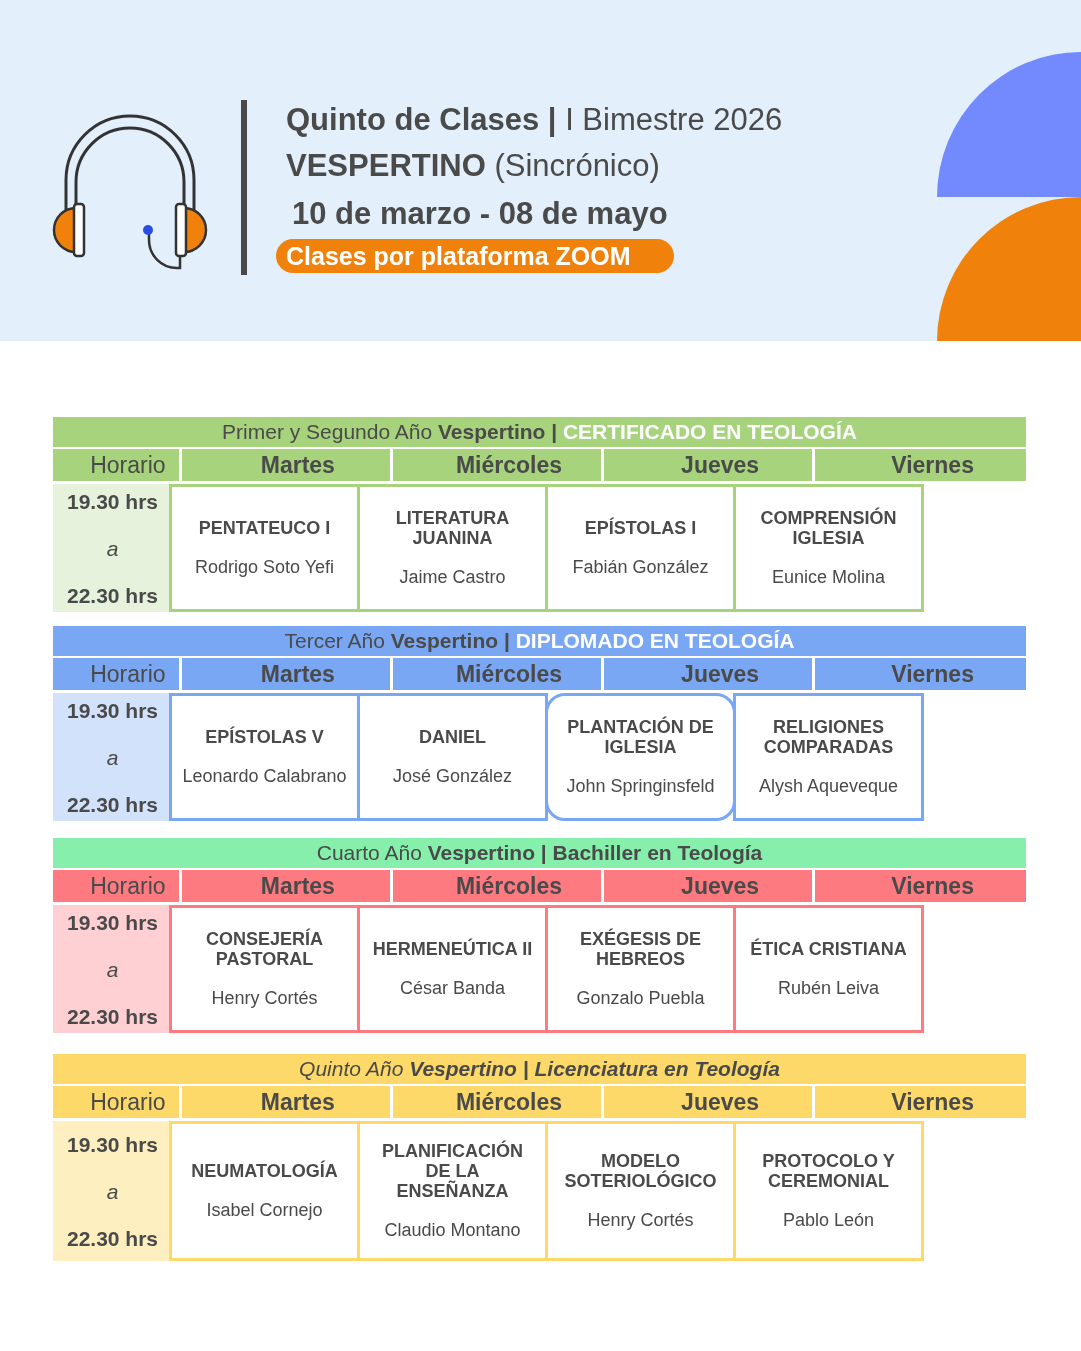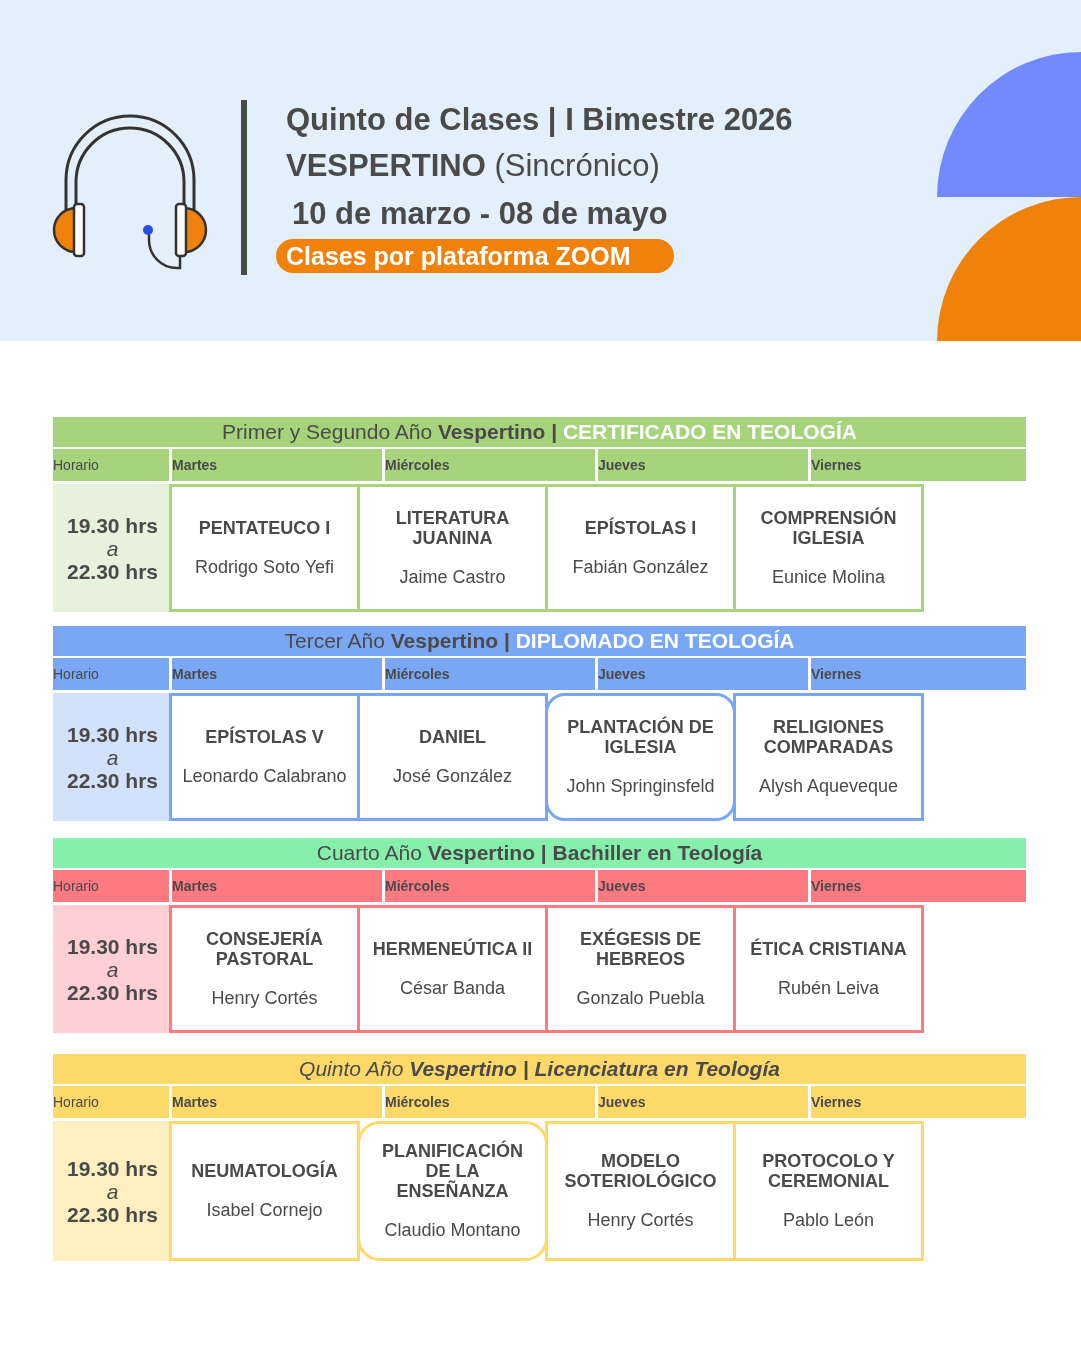--- a/index.html
+++ b/index.html
@@ -5,34 +5,34 @@
   * { box-sizing: border-box; margin: 0; padding: 0; }
   body { width: 1081px; height: 1351px; background: #ffffff; font-family: "Liberation Sans", "DejaVu Sans", sans-serif; color: #4a4a4a; position: relative; overflow: hidden; }
   .hero { position: absolute; left: 0; top: 0; width: 1081px; height: 341px; background: #e3f0fc; overflow: hidden; }
   .shape-blue { position: absolute; left: 937px; top: 52px; width: 144px; height: 145px; background: #7389fe; border-top-left-radius: 144px 145px; }
   .shape-orange { position: absolute; left: 937px; top: 197px; width: 144px; height: 144px; background: #f0820b; border-top-left-radius: 144px 144px; }
   .vbar { position: absolute; left: 241px; top: 100px; width: 6px; height: 175px; background: #4a4a4a; }
   .headphones { position: absolute; left: 40px; top: 100px; width: 180px; height: 180px; }
   .title-block { position: absolute; left: 286px; top: 98px; }
   .t1 { font-size: 31px; color: #4a4a4a; line-height: 44px; white-space: nowrap; }
   .t1 b { font-weight: 700; }
-  .t1 .light { font-weight: 700; margin-top: 24px; }
+  .t1 .light { font-weight: 400; margin-top: 24px; }
   .t2 { font-size: 31px; line-height: 48px; white-space: nowrap; }
   .t3 { font-size: 31px; font-weight: 700; line-height: 48px; padding-left: 6px; white-space: nowrap; }
   .pill { position: absolute; left: 276px; top: 239px; width: 398px; height: 34px; background: #f0820b; border-radius: 17px; color: #fff; font-weight: 700; font-size: 25px; line-height: 34px; padding-left: 10px; white-space: nowrap; }
 
   .sched { position: absolute; left: 53px; width: 973px; }
   .sched .banner { height: 30px; font-size: 21px; line-height: 30px; text-align: center; color: #4a4a4a; white-space: nowrap; }
   .sched .banner b { font-weight: 700; }
   .sched .banner .hl { font-weight: 700; margin-top: 45px; }
   .row-head { display: flex; height: 32px; margin-top: 2px; }
-  .row-head .hc { font-size: 14px; line-height: 32px; border-right: 3px solid #fff; }
+  .row-head .hc { font-size: 23px; line-height: 32px; text-align: center; border-right: 3px solid #fff; margin-left: 24px; }
   .row-head .hc.day { font-weight: 700; }
   .row-body { display: flex; height: 128px; margin-top: 3px; }
-  .time { width: 119px; font-size: 21px; font-weight: 700; text-align: center; display: flex; flex-direction: column; justify-content: center; line-height: 23px; }
+  .time { width: 119px; font-size: 21px; font-weight: 700; text-align: center; display: flex; flex-direction: column; justify-content: center; line-height: 23px; gap: 24px; }
   .time .a { font-weight: 400; font-style: italic; }
   .cell { width: 191px; background: #fff; border: 3px solid; display: flex; flex-direction: column; justify-content: center; align-items: center; text-align: center; margin-left: -3px; }
   .cell:first-of-type { margin-left: 0; }
   .course { font-size: 18px; font-weight: 700; line-height: 20px; padding: 0 8px; }
   .teacher { font-size: 18px; line-height: 22px; margin-top: 18px; }
   .w-hor { width: 119px; }
   .w-day { width: 213px; }
 </style>
 </head>
 <body>
@@ -188,21 +188,21 @@
   <div class="row-body" style="height:140px;">
     <div class="time" style="background:#fdefbf;">
       <span>19.30 hrs</span>
         <span class="a">a</span>
         <span>22.30 hrs</span>
     </div>
     <div class="cell" style="border-color:#fdd96a;">
       <div class="course">NEUMATOLOGÍA</div>
       <div class="teacher">Isabel Cornejo</div>
     </div>
-    <div class="cell" style="border-color:#fdd96a;border-radius:23px;">
+    <div class="cell" style="border-color:#fdd96a;">
       <div class="course">PLANIFICACIÓN DE LA ENSEÑANZA</div>
       <div class="teacher">Claudio Montano</div>
     </div>
     <div class="cell" style="border-color:#fdd96a;">
       <div class="course">MODELO SOTERIOLÓGICO</div>
       <div class="teacher">Henry Cortés</div>
     </div>
     <div class="cell" style="border-color:#fdd96a;">
       <div class="course">PROTOCOLO Y CEREMONIAL</div>
       <div class="teacher">Pablo León</div>

